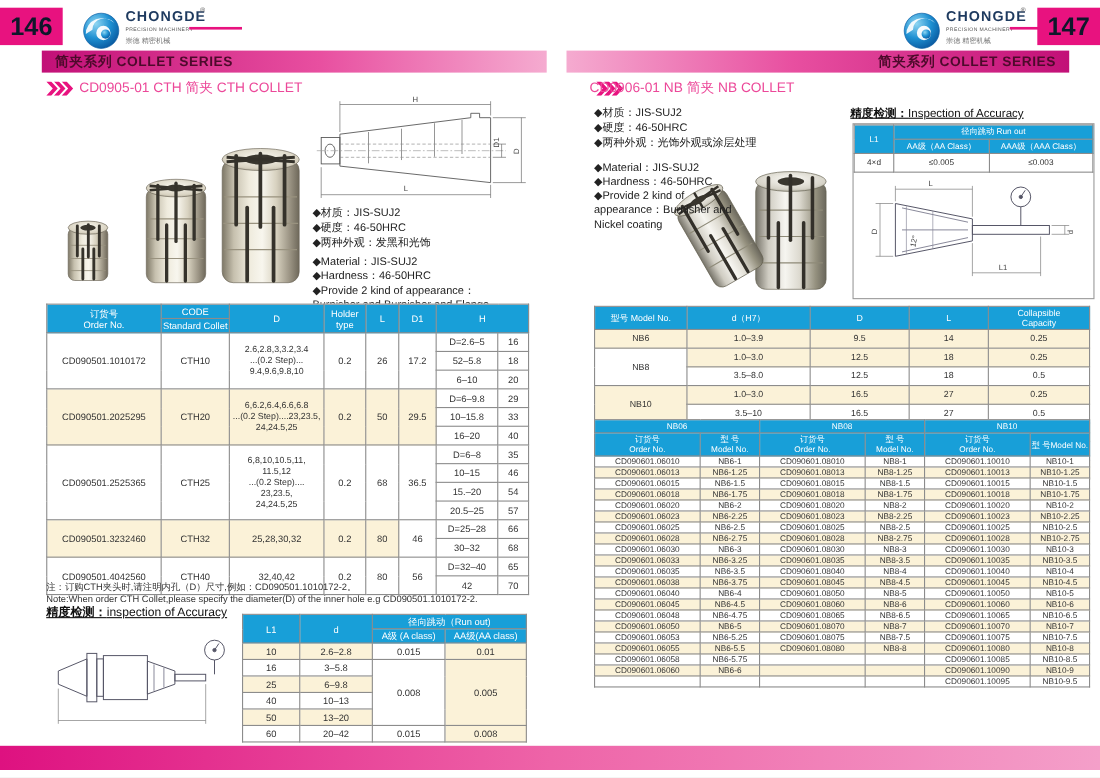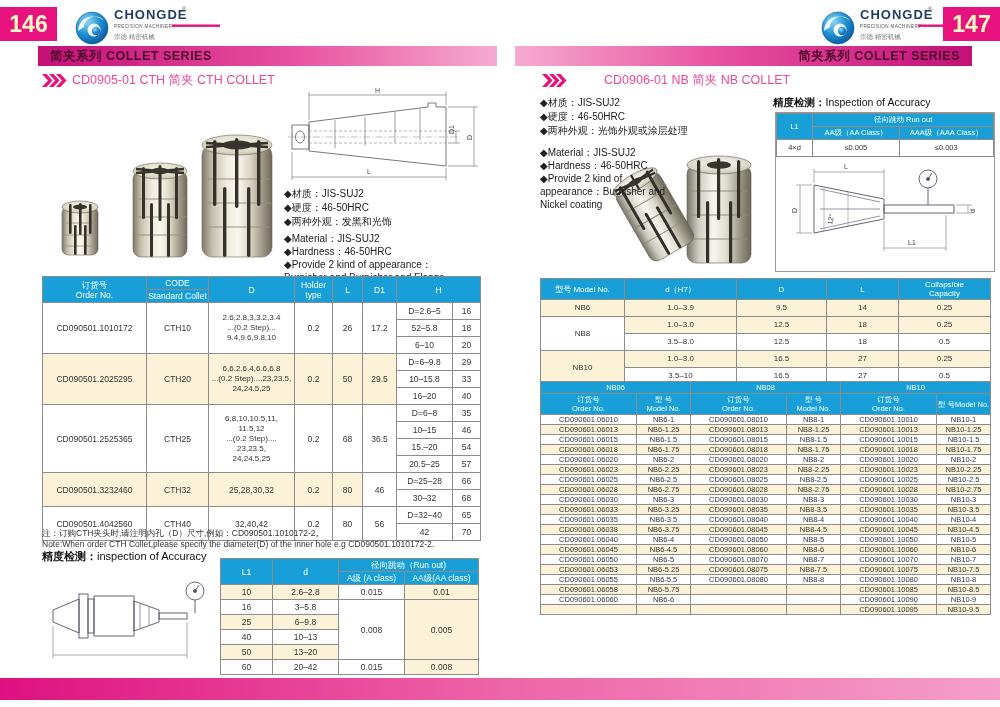--- a/index.html
+++ b/index.html
@@ -1,30 +1,30 @@
 <!DOCTYPE html>
 <html><head>
 <meta charset="utf-8">
 <style>
   html,body{margin:0;padding:0;background:#e8e8e8;}
   .sheet{position:relative;width:1000px;height:707px;background:#ffffff;overflow:hidden;
          font-family:"Liberation Sans","DejaVu Sans",sans-serif;color:#222;}
   .abs{position:absolute;}
   
-  .pagenum{width:57px;height:34px;background:#E8127F;color:#fef9c3;font-size:23px;font-weight:bold;
+  .pagenum{width:57px;height:34px;background:#E8127F;color:#0f172a;font-size:23px;font-weight:bold;
            display:flex;align-items:center;justify-content:center;}
   
   .banner{height:20px;display:flex;align-items:center;font-size:12.5px;font-weight:bold;color:#4D0A2B;letter-spacing:.5px;}
   .banner-left{background:linear-gradient(90deg,#C21077 0%,#E84FA0 55%,#F5ABD0 100%);padding-left:12px;}
   .banner-right{background:linear-gradient(90deg,#F5ABD0 0%,#E84FA0 45%,#C21077 100%);justify-content:flex-end;padding-right:12px;}
   .title{font-size:12.5px;color:#ec4899;font-weight:500;white-space:nowrap;}
   .feat{font-size:10px;line-height:14px;color:#222;white-space:nowrap;}
   .feat-en{line-height:13px;}
   .note{font-size:8.5px;line-height:10.5px;color:#333;}
-  .acclabel{font-size:11px;color:#111;}
+  .acclabel{font-size:11px;color:#111;text-decoration:underline;}
   .acclabel b{font-weight:bold;}
   
   table.tbl{border-collapse:collapse;table-layout:fixed;background:#fff;}
   .tbl th{background:#189FD8;color:#fff;font-weight:normal;border:1px solid #8C8C8C;
           font-size:8.5px;line-height:10px;padding:1px 0;text-align:center;}
   .tbl td{border:1px solid #8C8C8C;font-size:8.5px;line-height:10px;padding:1px 2px;
           text-align:center;color:#333;}
   .pre{white-space:pre-line;}
   .cream{background:#FBF2D8;}
   .lmain td{height:14px;}
@@ -410,21 +410,21 @@
 
   <div class="abs banner banner-right" style="left:515px;top:46px;width:445px">
     <span>简夹系列  COLLET SERIES</span>
   </div>
 
   <svg class="abs" style="left:542px;top:74px" width="25" height="13" viewBox="0 0 25 13">
     <path d="M0,0 L4.5,0 L10.5,6.5 L4.5,13 L0,13 L6,6.5 Z" fill="#E8127F"></path>
     <path d="M7,0 L11.5,0 L17.5,6.5 L11.5,13 L7,13 L13,6.5 Z" fill="#E8127F"></path>
     <path d="M14,0 L18.5,0 L24.5,6.5 L18.5,13 L14,13 L20,6.5 Z" fill="#E8127F"></path>
   </svg>
-  <div class="abs title" style="left:604px;top:72px">CD0906-01 NB 简夹 NB COLLET</div>
+  <div class="abs title" style="left:536px;top:72px">CD0906-01 NB 简夹 NB COLLET</div>
 
   <svg class="abs" style="left:612px;top:133px" width="160" height="140" viewBox="0 0 160 140">
     <defs>
       <linearGradient id="metR" x1="0" y1="0" x2="1" y2="0">
         <stop offset="0%" stop-color="#77746A"></stop>
           <stop offset="18%" stop-color="#CFCCC2"></stop>
         <stop offset="42%" stop-color="#F6F5F0"></stop>
           <stop offset="62%" stop-color="#DDDAD0"></stop>
         <stop offset="85%" stop-color="#95917F"></stop>
           <stop offset="100%" stop-color="#6A675C"></stop>
@@ -746,20 +746,28 @@
         </tr>
         <tr>
           <td>CD090601.06045</td>
           <td>NB6-4.5</td>
           <td>CD090601.08060</td>
           <td>NB8-6</td>
           <td>CD090601.10060</td>
           <td>NB10-6</td>
         </tr>
         <tr>
+          <td>CD090601.06048</td>
+          <td>NB6-4.75</td>
+          <td>CD090601.08065</td>
+          <td>NB8-6.5</td>
+          <td>CD090601.10065</td>
+          <td>NB10-6.5</td>
+        </tr>
+        <tr>
           <td>CD090601.06050</td>
           <td>NB6-5</td>
           <td>CD090601.08070</td>
           <td>NB8-7</td>
           <td>CD090601.10070</td>
           <td>NB10-7</td>
         </tr>
         <tr>
           <td>CD090601.06053</td>
           <td>NB6-5.25</td>

